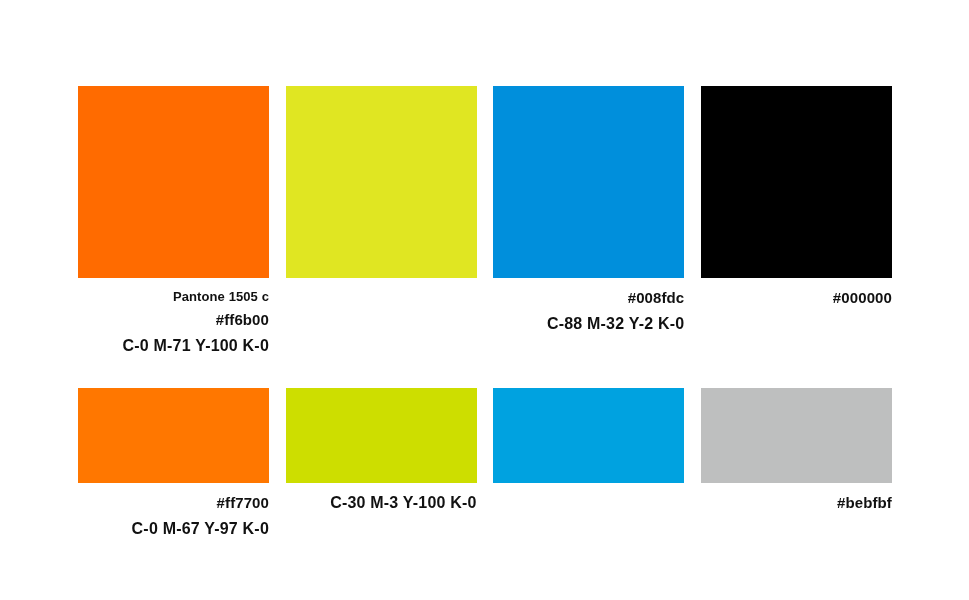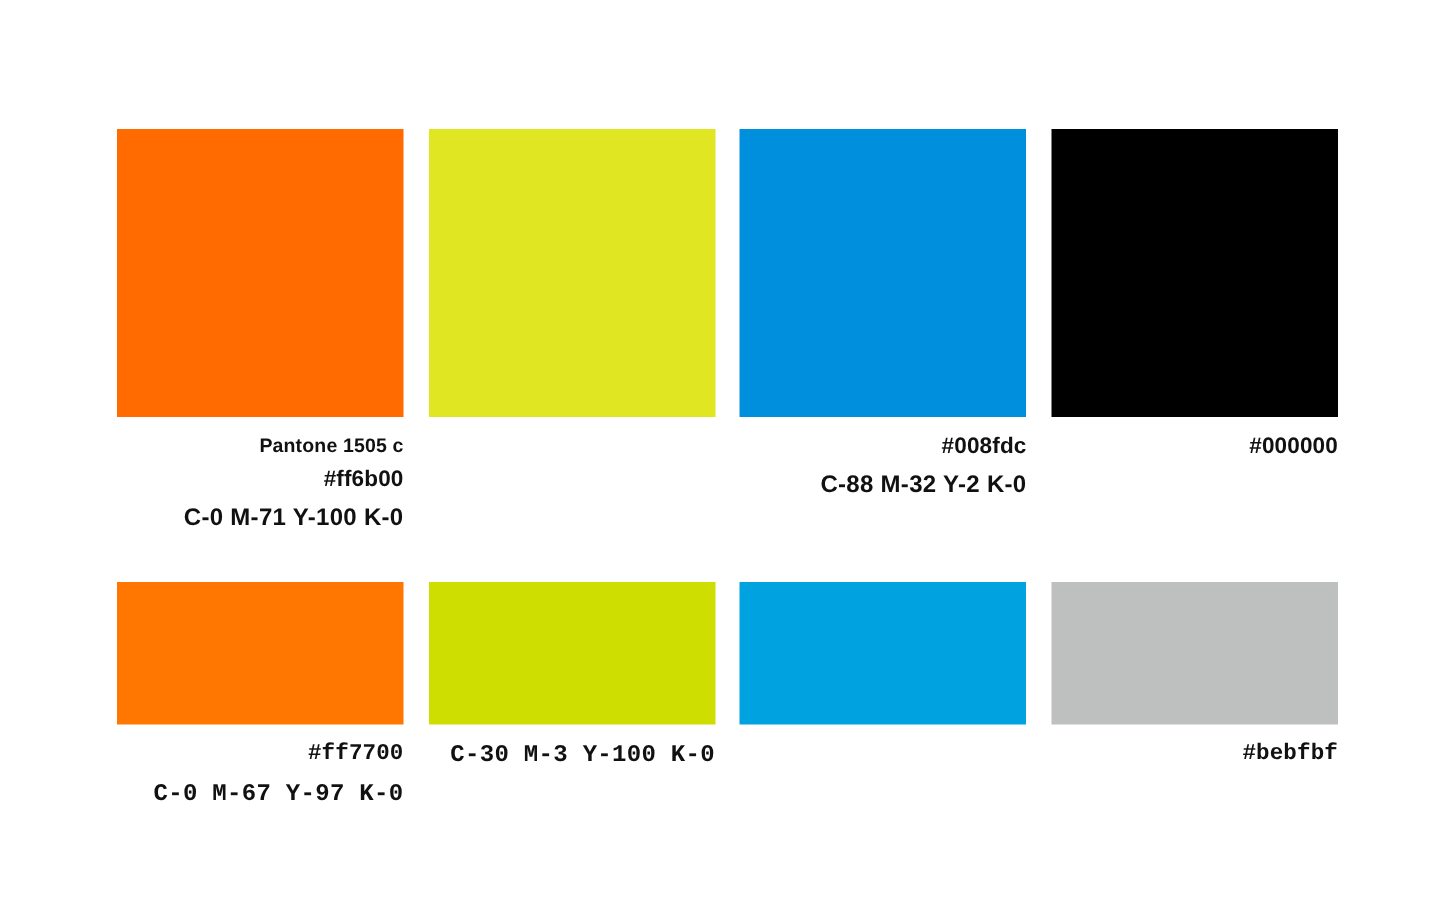--- a/index.html
+++ b/index.html
@@ -22,21 +22,21 @@
   }
   .palette-row {
     position: absolute;
     left: 78px;
     width: 814px;
     display: flex;
     flex-direction: row;
     justify-content: space-between;
   }
   #row-primary { top: 86px; }
-  #row-secondary { top: 388px; font-family: Liberation Mono, monospace; }
+  #row-secondary { top: 388px; }
 
   .swatch-cell {
     width: 191px;
     display: flex;
     flex-direction: column;
     align-items: center;
   }
   .swatch-chip {
     width: 191px;
     display: block;

